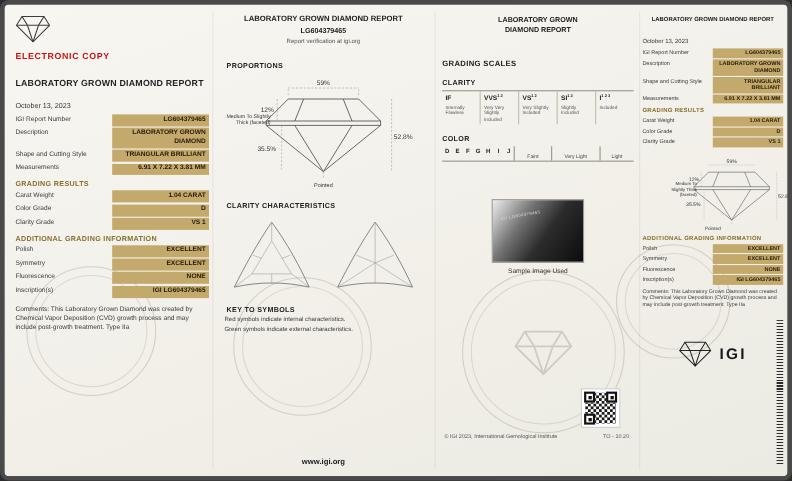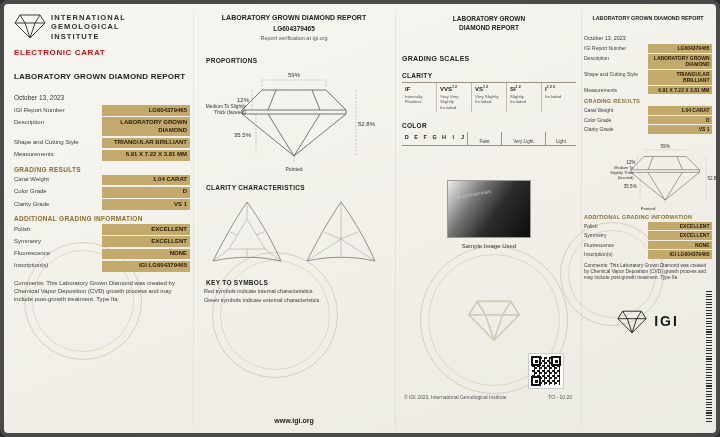--- a/index.html
+++ b/index.html
@@ -127,27 +127,22 @@
 
   <div class="panel p-left">
     <div class="brand">
       <svg width="32" height="28" viewBox="0 0 32 28">
         <g stroke="#3d3d3d" fill="none" stroke-width="1">
           <path d="M6,3 H26 L31,11 L16,26 L1,11 Z"></path>
             <path d="M1,11 H31"></path>
           <path d="M6,3 L11,11 M26,3 L21,11 M11,11 L16,26 M21,11 L16,26"></path>
         </g>
       </svg>
-      <div class="brand-lines">
-        <div class="brand-line">INTERNATIONAL</div>
-        <div class="brand-line">GEMOLOGICAL</div>
-        <div class="brand-line">INSTITUTE</div>
-      </div>
-    </div>
-    <div class="ecopy">ELECTRONIC CARAT</div>
+    </div>
+    <div class="ecopy">ELECTRONIC COPY</div>
     <div class="l-title">LABORATORY GROWN DIAMOND REPORT</div>
     <div class="l-date">October 13, 2023</div>
 
     <div class="row">
       <span class="lbl">IGI Report Number</span>
       <span class="val">LG604379465</span>
     </div>
     <div class="row">
       <span class="lbl">Description</span>
       <span class="val">LABORATORY GROWN DIAMOND</span>

